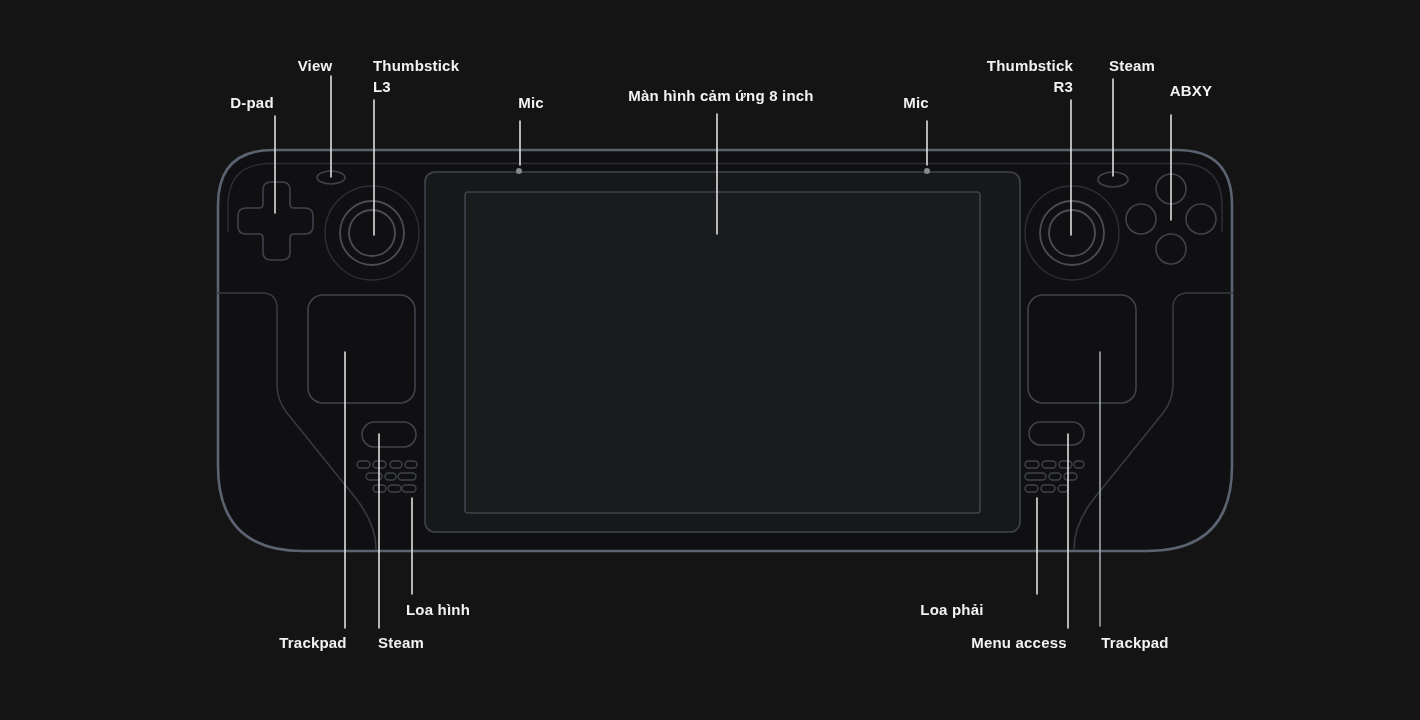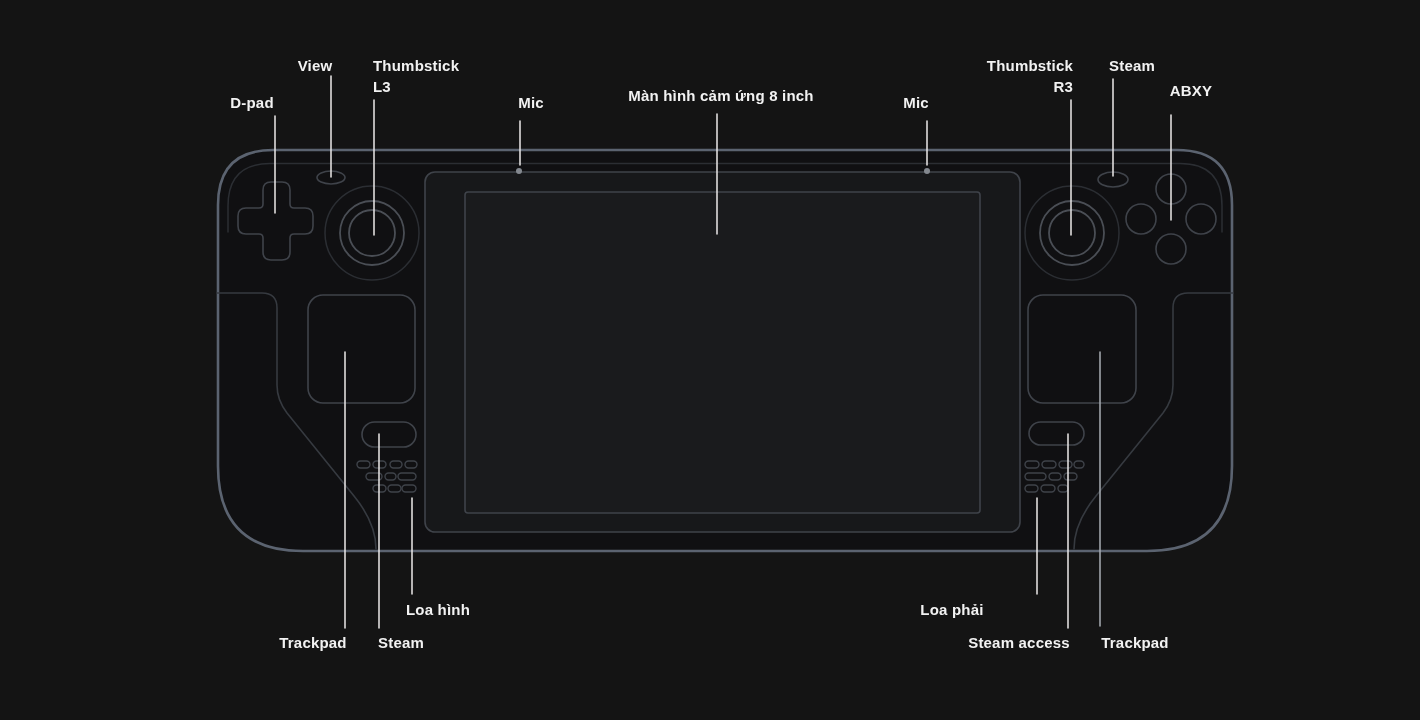--- a/index.html
+++ b/index.html
@@ -165,19 +165,19 @@
       <div class="label center" style="left: 401px; top: 632px;">
         <div>Steam</div>
       </div>
       <div class="label center" style="left: 438px; top: 599px;">
         <div>Loa hình</div>
       </div>
       <div class="label center" style="left: 952px; top: 599px;">
         <div>Loa phải</div>
       </div>
       <div class="label center" style="left: 1019px; top: 632px;">
-        <div>Steam access</div>
+        <div>Menu access</div>
       </div>
       <div class="label center" style="left: 1135px; top: 632px;">
         <div>Trackpad</div>
       </div>
     </div>
 </div>
 
 </body></html>

